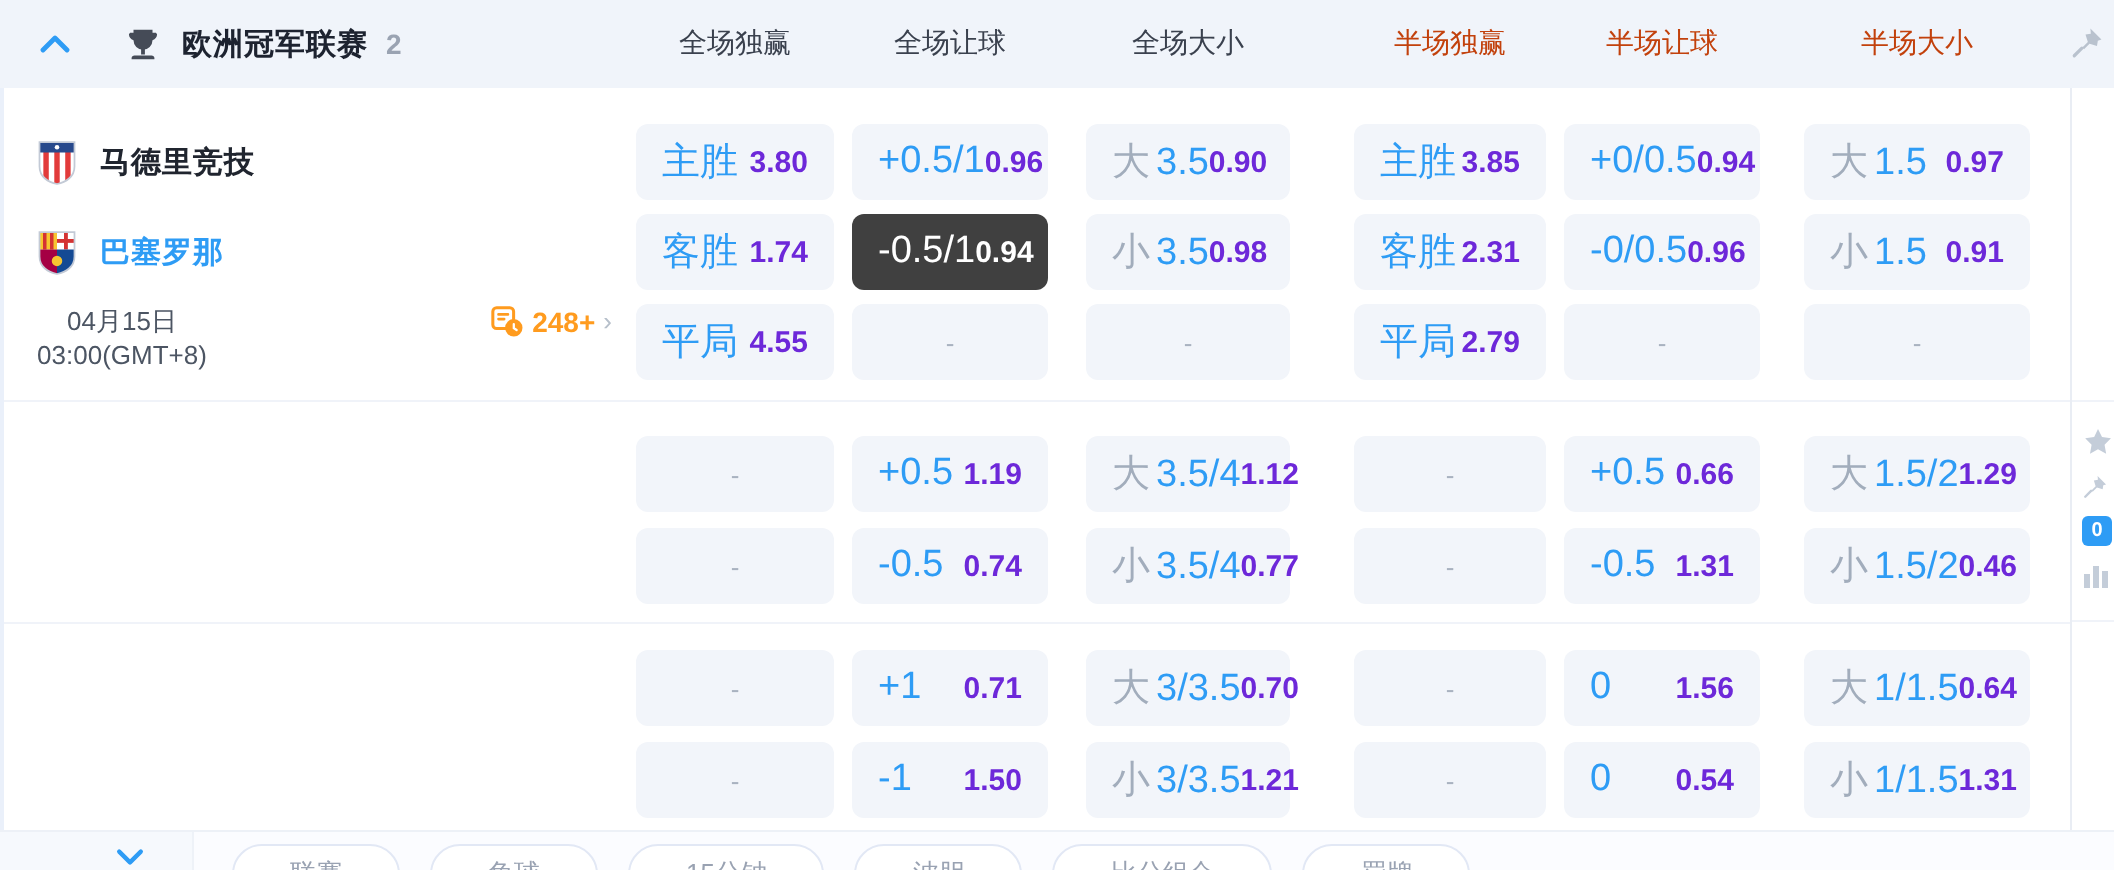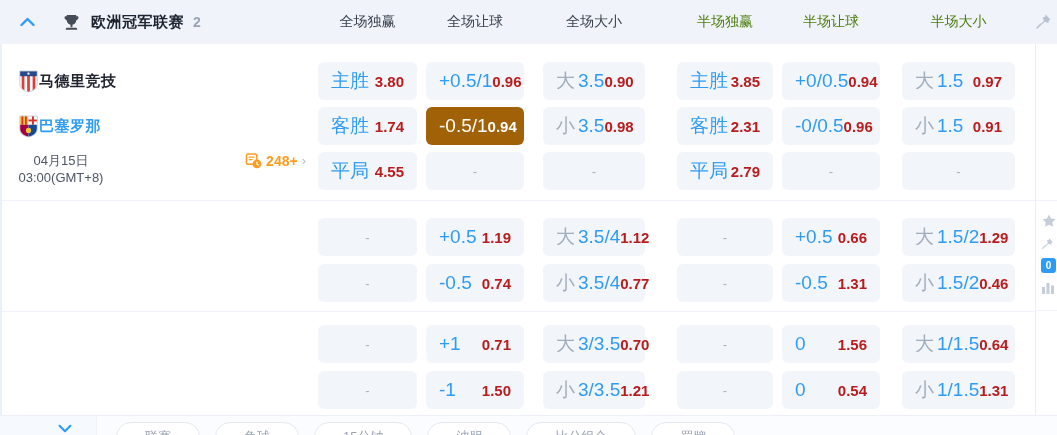--- a/index.html
+++ b/index.html
@@ -13,47 +13,47 @@
     grid-template-columns:318px 99px 9px 98px 19px 102px 32px 96px 9px 98px 22px 113px;
   }
   
   .hdr{height:44px;background:#f0f4fa;align-items:center;}
   .hdr-left{grid-column:1;display:flex;align-items:center;padding-left:20px;}
   .collapse{width:22px;display:flex;align-items:center;cursor:pointer;}
   .trophy{margin-left:20px;display:flex;align-items:center;}
   .league{margin-left:10px;font-size:15px;font-weight:bold;color:#1d2330;letter-spacing:.5px;}
   .count{margin-left:9px;font-size:14px;font-weight:bold;color:#9aa3b2;}
   .hcol{text-align:center;font-size:14px;color:#3a414e;cursor:pointer;}
-  .hcol.blue{color:#4d7c0f;}
+  .hcol.blue{color:#c2410c;}
   .hpin{position:absolute;left:1035px;top:13px;cursor:pointer;}
   
   .c1{grid-column:2}.c2{grid-column:4}.c3{grid-column:6}
   .c4{grid-column:8}.c5{grid-column:10}.c6{grid-column:12}
   .r1{grid-row:1}.r2{grid-row:2}.r3{grid-row:3}
   
   .section{grid-auto-rows:38px;}
   #g1{padding:18px 0 10px;row-gap:7px;}
   #g2{padding:17px 0 9px;row-gap:8px;border-top:1px solid #f0f3f9;}
   #g3{padding:13px 0 8px;row-gap:8px;border-top:1px solid #f0f3f9;}
   
   .cell{
     height:38px;border-radius:6px;background:#f2f5fa;
     display:flex;align-items:center;justify-content:space-between;
     padding:0 13px;box-sizing:border-box;cursor:pointer;
   }
   .lab{font-size:19px;color:#2e9cf5;white-space:nowrap;}
   .pre{color:#a2adbc;margin-right:3px;}
-  .val{font-size:15px;font-weight:bold;color:#b91c1c;}
-  .cell.sel{background:#a16207;}
+  .val{font-size:15px;font-weight:bold;color:#6d28d9;}
+  .cell.sel{background:#404040;}
   .cell.sel .lab,.cell.sel .val,.cell.sel .pre{color:#fff;}
   .cell.dash{justify-content:center;}
   .cell.dash span{font-size:13px;color:#a9b2c0;}
   
   .team-col{grid-column:1;grid-row:1/4;display:flex;flex-direction:column;gap:7px;}
-  .trow{height:38px;display:flex;align-items:center;gap:0;padding-left:18px;}
+  .trow{height:38px;display:flex;align-items:center;gap:11px;padding-left:18px;}
   .tname{font-size:15px;font-weight:bold;color:#20252f;letter-spacing:.5px;}
   .tname.away{color:#2e9cf5;}
   .meta{height:38px;display:flex;align-items:flex-start;}
   .date{width:122px;text-align:center;font-size:13px;color:#4c5563;line-height:17px;}
   .more{margin-left:auto;margin-right:12px;display:flex;align-items:center;gap:4px;
         font-size:14px;color:#ff9b1e;font-weight:bold;cursor:pointer;}
   .more .arrow{color:#b6bfca;font-weight:normal;font-size:13px;}
   
   .strip{position:absolute;left:1035px;top:44px;bottom:0;width:22px;border-left:1px solid #e9edf4;background:#fff;}
   .strip .hline{position:absolute;left:0;right:0;height:1px;background:#f0f3f9;}

